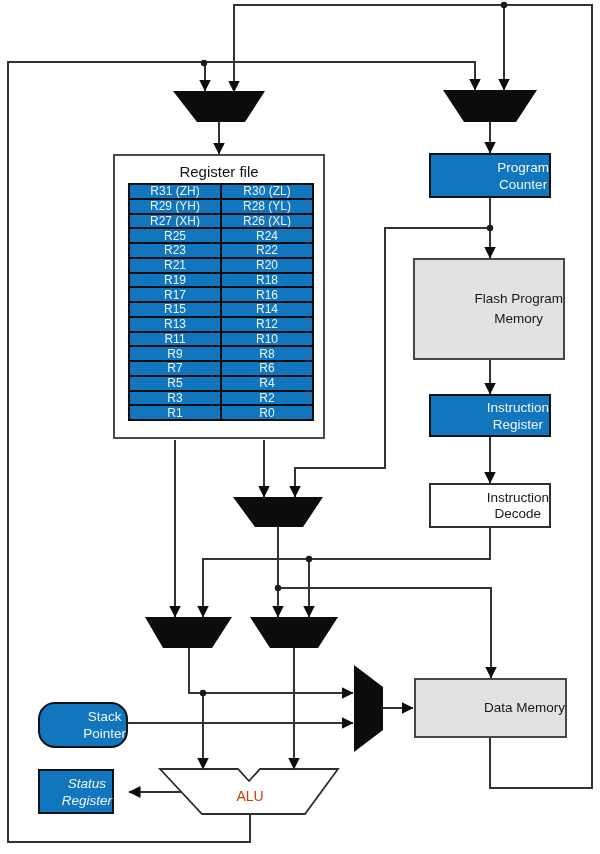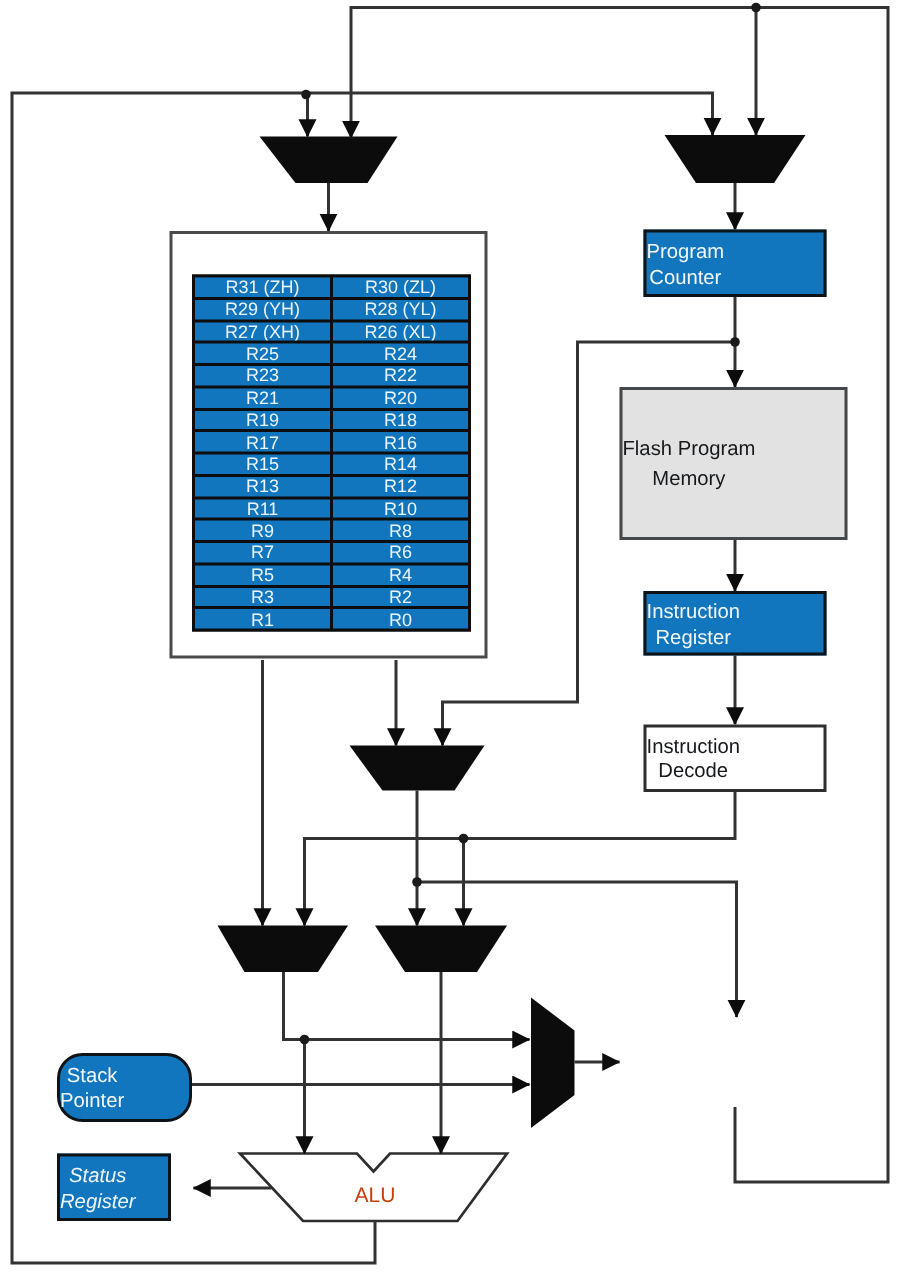--- a/index.html
+++ b/index.html
@@ -3,21 +3,21 @@
 <meta charset="utf-8">
 <style>
   html,body{margin:0;padding:0;background:#fff;}
   .canvas{
     position:relative;width:600px;height:854px;background:#ffffff;
     font-family:"Liberation Sans",sans-serif;overflow:hidden;
   }
   svg.layer{position:absolute;left:0;top:0;width:600px;height:854px;}
   .box{
     position:absolute;box-sizing:border-box;display:flex;
-    align-items:center;justify-content:flex-start;text-align:center;
+    align-items:center;justify-content:flex-end;text-align:center;
   }
   .box span{white-space:pre-line;display:block;}
   .blue{
     background:#1176bd;border:2px solid #0e1317;color:#f2f7fb;
     font-size:13.5px;line-height:17px;
   }
   .gray{
     background:#e2e2e2;border:2px solid #45484b;color:#16191c;
     font-size:13.5px;line-height:20px;
   }
@@ -109,20 +109,21 @@
       <circle class="dot" cx="204" cy="63" r="3.2"></circle>
       <circle class="dot" cx="504" cy="5" r="3.2"></circle>
       <circle class="dot" cx="490" cy="228" r="3.2"></circle>
       <circle class="dot" cx="309" cy="559" r="3.2"></circle>
       <circle class="dot" cx="278" cy="588" r="3.2"></circle>
       <circle class="dot" cx="203" cy="693" r="3.2"></circle>
     </g>
   </svg>
 
   <div id="regfile">
+    <div id="regfile-title">Register file</div>
     <div id="regtable">
         <div class="regcell">R31 (ZH)</div>
         <div class="regcell">R30 (ZL)</div>
         <div class="regcell">R29 (YH)</div>
         <div class="regcell">R28 (YL)</div>
         <div class="regcell">R27 (XH)</div>
         <div class="regcell">R26 (XL)</div>
         <div class="regcell">R25</div>
         <div class="regcell">R24</div>
         <div class="regcell">R23</div>
@@ -165,20 +166,23 @@
   <div class="box blue" id="ir">
     <span>Instruction
 Register</span>
   </div>
 
   <div class="box whitebox" id="id">
     <span>Instruction
 Decode</span>
   </div>
 
+  <div class="box gray" id="dm">
+    <span>Data Memory</span>
+  </div>
 
   <div class="box blue" id="sp">
     <span>Stack
 Pointer</span>
   </div>
 
   <div class="box blue" id="sr">
     <span>Status
 Register</span>
   </div>

